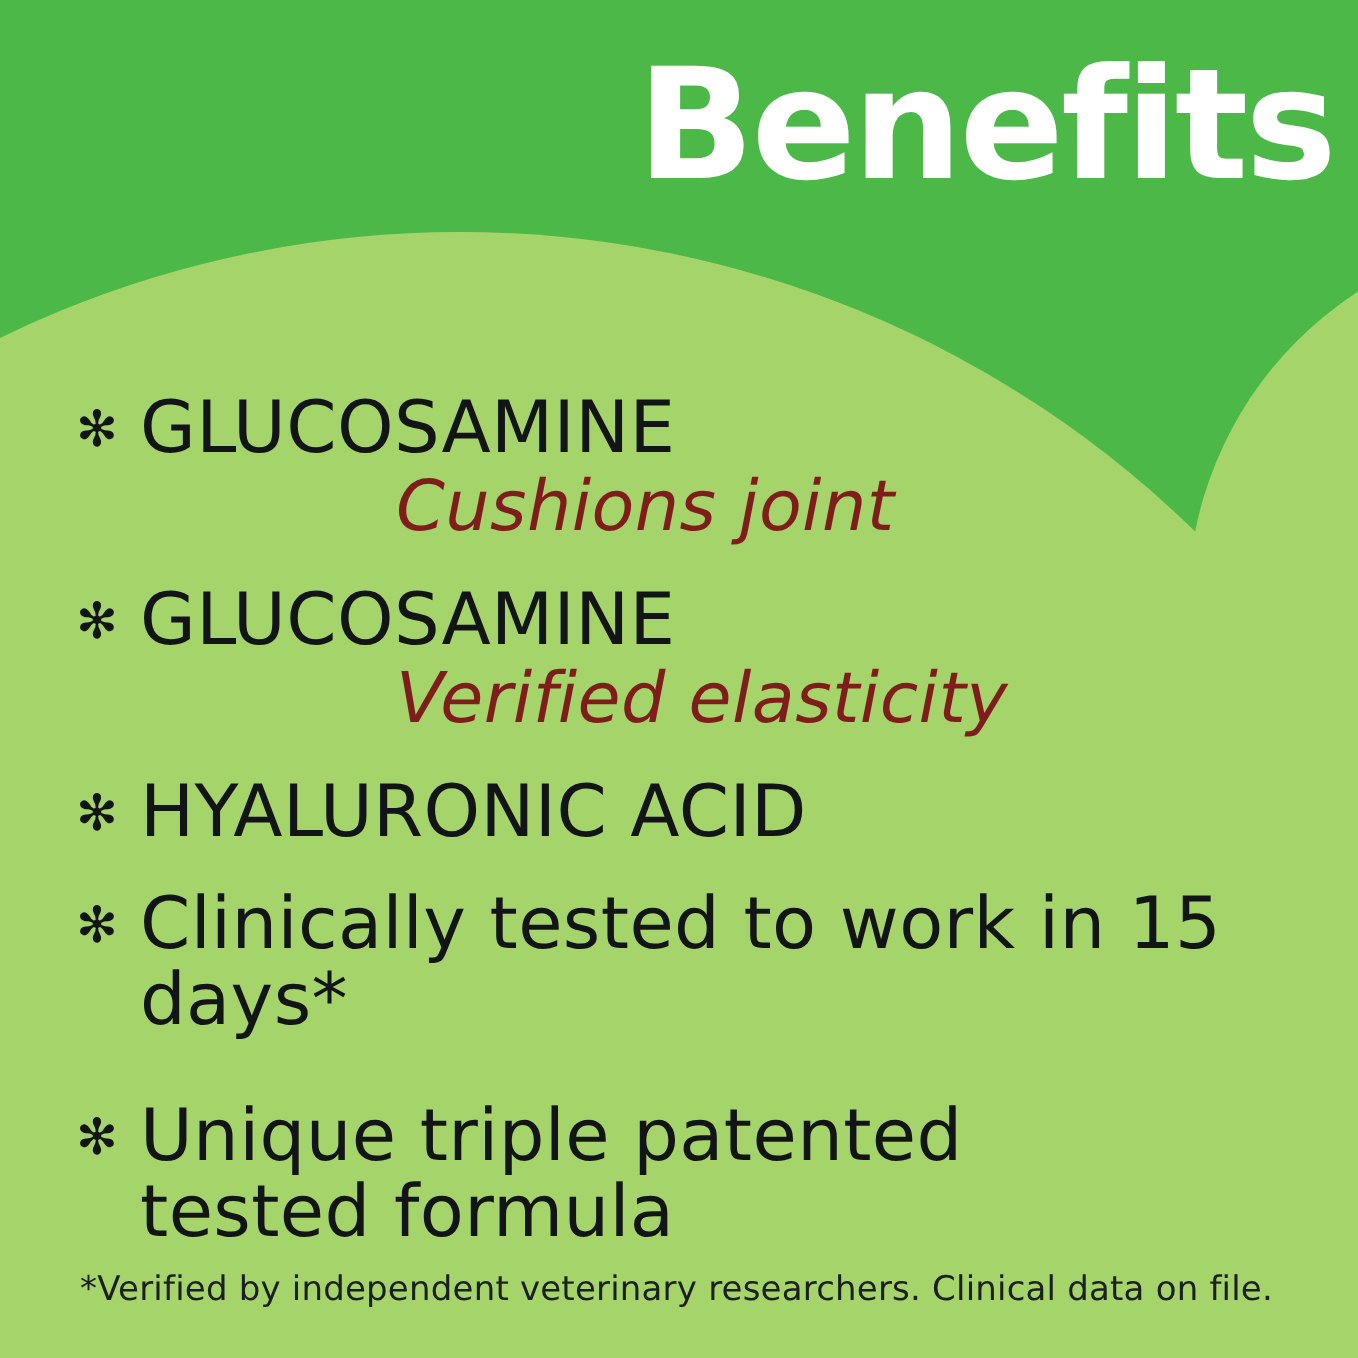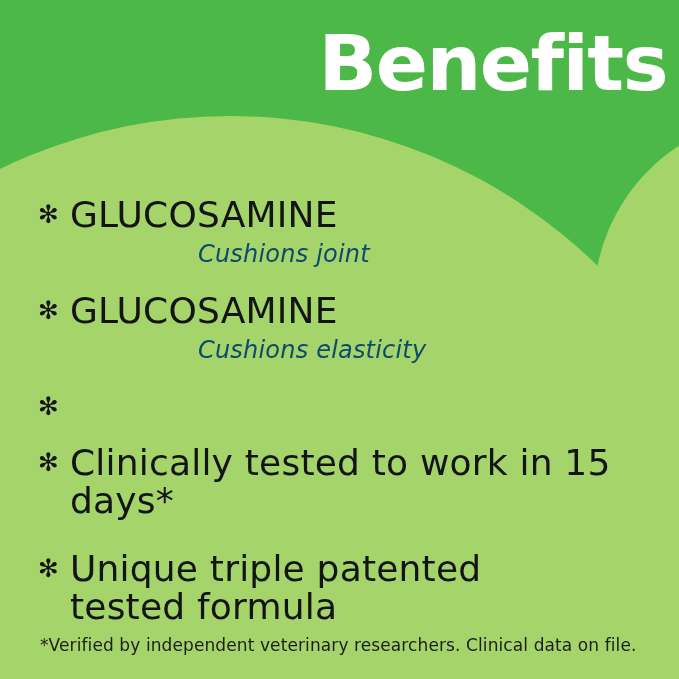--- a/index.html
+++ b/index.html
@@ -88,25 +88,25 @@
     color: #121416;
     font-family: "DejaVu Sans", sans-serif;
     font-weight: 400;
     font-size: 36px;
     line-height: 38px;
     letter-spacing: 0.2px;
     white-space: pre-line;
   }
   .benefit-sub {
     display: block;
-    color: #0c4a6e;
+    color: #7f1d1d;
     font-family: "DejaVu Sans", sans-serif;
     font-style: italic;
     font-weight: 400;
-    font-size: 24px;
+    font-size: 35px;
     line-height: 40px;
     letter-spacing: 0.2px;
     padding-left: 128px;
   }
   
   .benefit-row.gap-lg  { margin-bottom: 18px; }
   .benefit-row.gap-xl  { margin-bottom: 30px; }
 
   
   #footnote {
@@ -138,26 +138,27 @@
         <span class="bullet-icon">✻</span>
         <span class="benefit-body">
           <span class="benefit-main">GLUCOSAMINE</span>
           <span class="benefit-sub">Cushions joint</span>
         </span>
       </li>
       <li class="benefit-row gap-lg">
         <span class="bullet-icon">✻</span>
         <span class="benefit-body">
           <span class="benefit-main">GLUCOSAMINE</span>
-          <span class="benefit-sub">Cushions elasticity</span>
+          <span class="benefit-sub">Verified elasticity</span>
         </span>
       </li>
       <li class="benefit-row gap-lg">
         <span class="bullet-icon">✻</span>
         <span class="benefit-body">
+          <span class="benefit-main">HYALURONIC ACID</span>
         </span>
       </li>
       <li class="benefit-row gap-xl">
         <span class="bullet-icon">✻</span>
         <span class="benefit-body">
           <span class="benefit-main">Clinically tested to work in 15 days*</span>
         </span>
       </li>
       <li class="benefit-row gap-lg">
         <span class="bullet-icon">✻</span>

